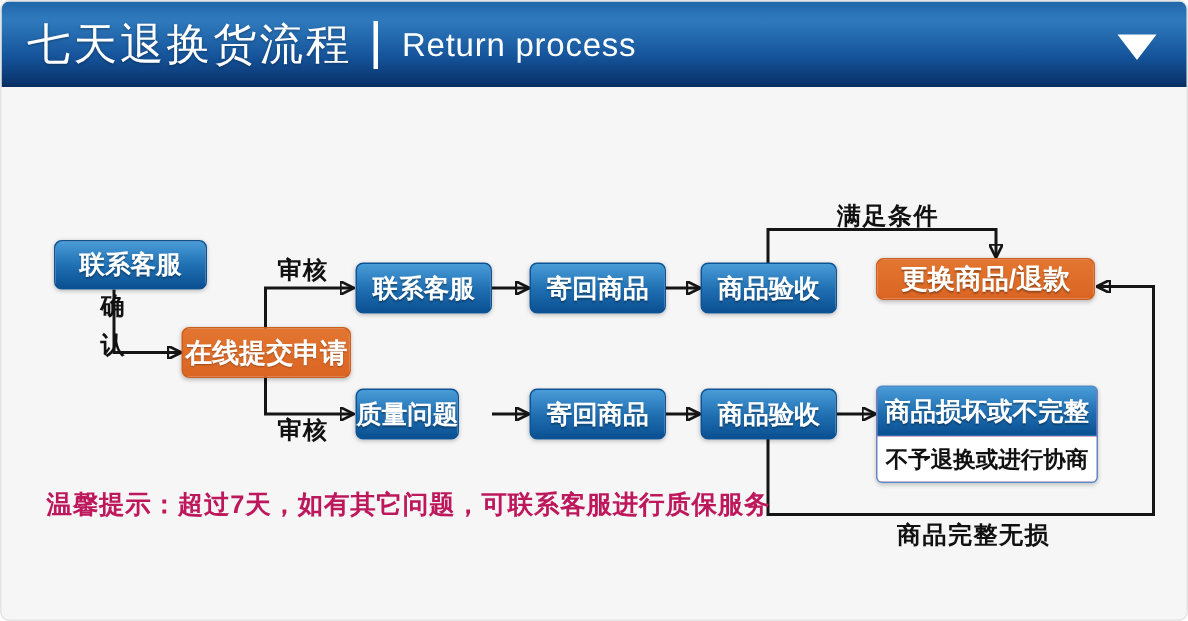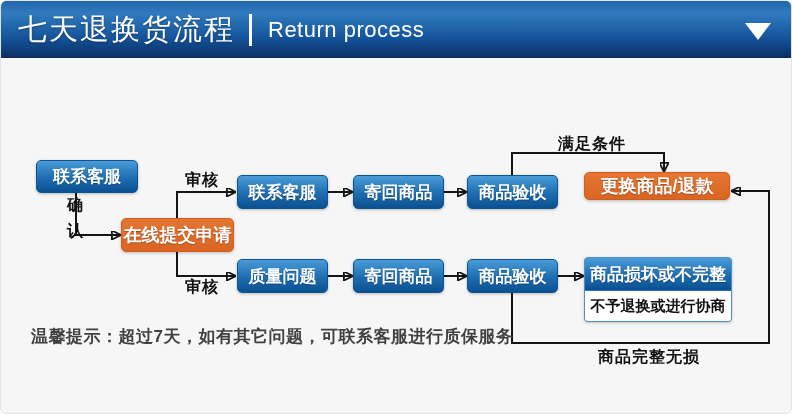--- a/index.html
+++ b/index.html
@@ -91,21 +91,21 @@
     position: absolute; z-index: 3;
     color: #111111; font-weight: bold; font-size: 16px;
     white-space: nowrap; letter-spacing: 1px;
   }
   .edge-label.vertical {
     width: 20px; white-space: normal; word-break: break-all;
     line-height: 26px; letter-spacing: 0; text-align: center;
   }
   .note {
     position: absolute; z-index: 3;
-    color: #404040; font-weight: bold; font-size: 17px;
+    color: #be185d; font-weight: bold; font-size: 17px;
     white-space: nowrap; letter-spacing: 0.5px;
   }
 </style>
 </head>
 <body>
 
 <div class="canvas">
 
   <div class="header">
     <div class="header-title">七天退换货流程</div>
@@ -131,21 +131,21 @@
     <path d="M557,275 L582,275" marker-end="url(#arrow)"></path>
     <path d="M511,291 L511,342 L768,342 L768,190 L731,190" marker-end="url(#arrow)"></path>
   </svg>
 
   <div class="node node-blue" style="left:35px;  top:159px; width:102px;  height:33px;">联系客服</div>
   <div class="node node-orange" style="left:120px; top:217px; width:113px; height:34px; font-size:18px;">在线提交申请</div>
   <div class="node node-blue" style="left:236px; top:174px; width:91px;  height:34px;">联系客服</div>
   <div class="node node-blue" style="left:352px; top:174px; width:91px;  height:34px;">寄回商品</div>
   <div class="node node-blue" style="left:466px; top:174px; width:91px;  height:34px;">商品验收</div>
   <div class="node node-orange" style="left:583px; top:171px; width:146px; height:28px; font-size:18px;">更换商品/退款</div>
-  <div class="node node-blue" style="left:236px; top:258px; width:91px;  height:34px;font-family:Liberation Serif, serif;">质量问题</div>
+  <div class="node node-blue" style="left:236px; top:258px; width:69px;  height:34px;font-family:Liberation Serif, serif;">质量问题</div>
   <div class="node node-blue" style="left:352px; top:258px; width:91px;  height:34px;">寄回商品</div>
   <div class="node node-blue" style="left:466px; top:258px; width:91px;  height:34px;">商品验收</div>
 
   <div class="node-stack" style="left:583px; top:256px; width:148px; height:65px;">
     <div class="stack-top">商品损坏或不完整</div>
     <div class="stack-bottom">不予退换或进行协商</div>
   </div>
 
   <div class="edge-label vertical" style="left:64px; top:191px;">确认</div>
   <div class="edge-label" style="left:184px; top:169px;">审核</div>

